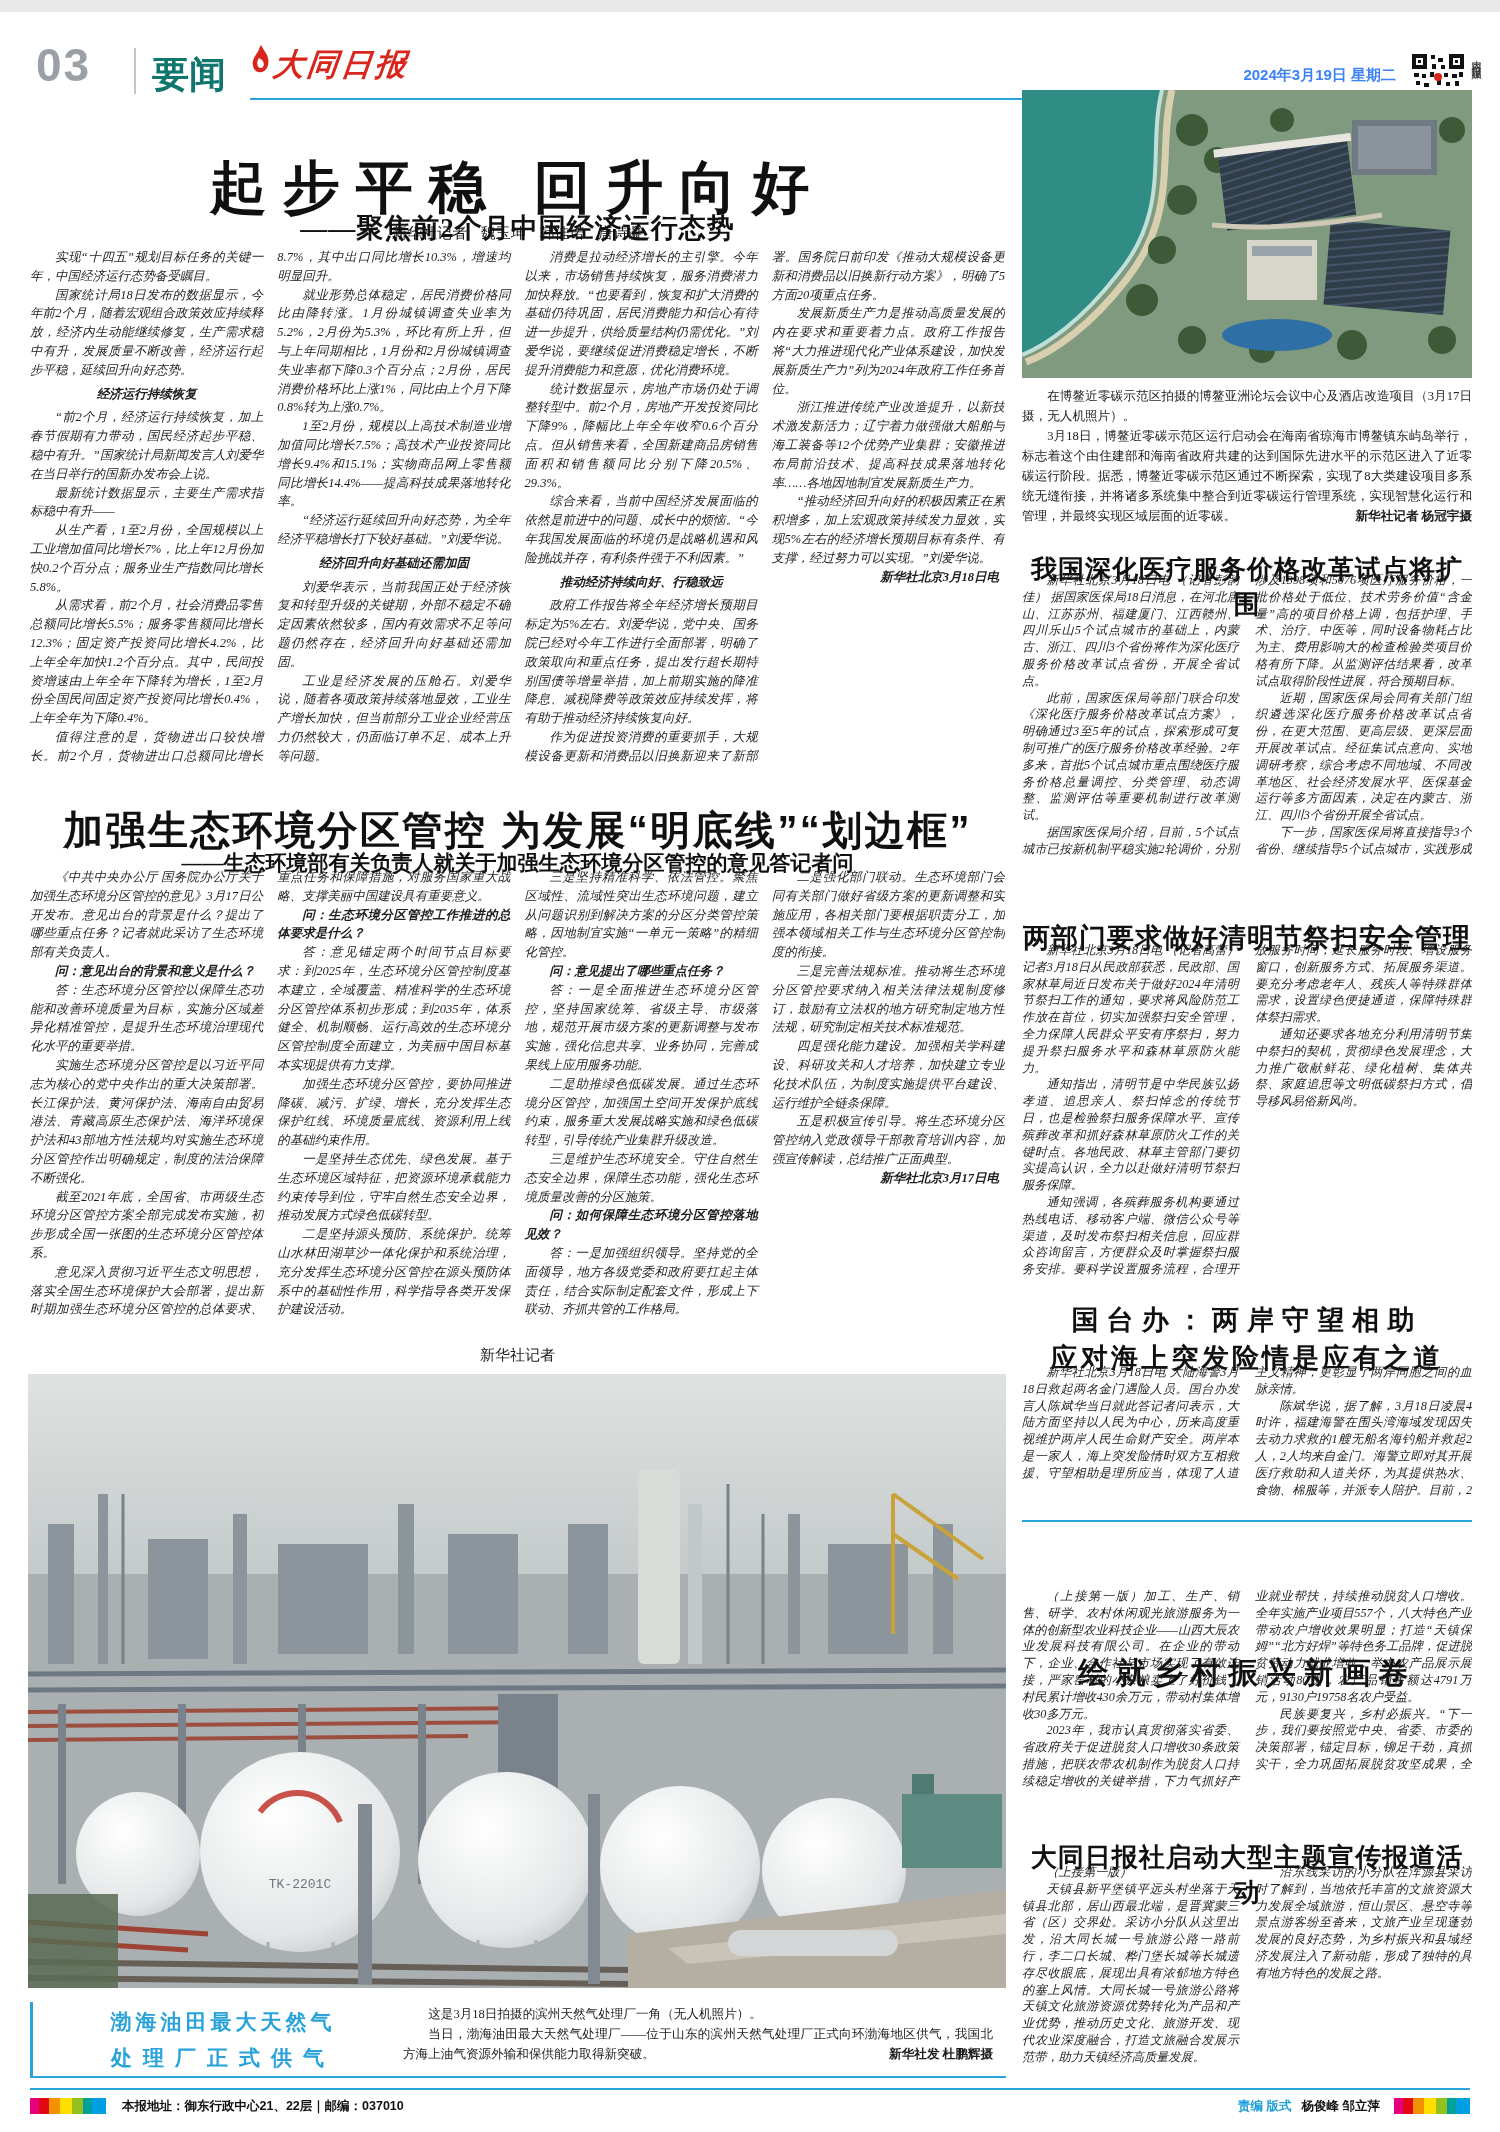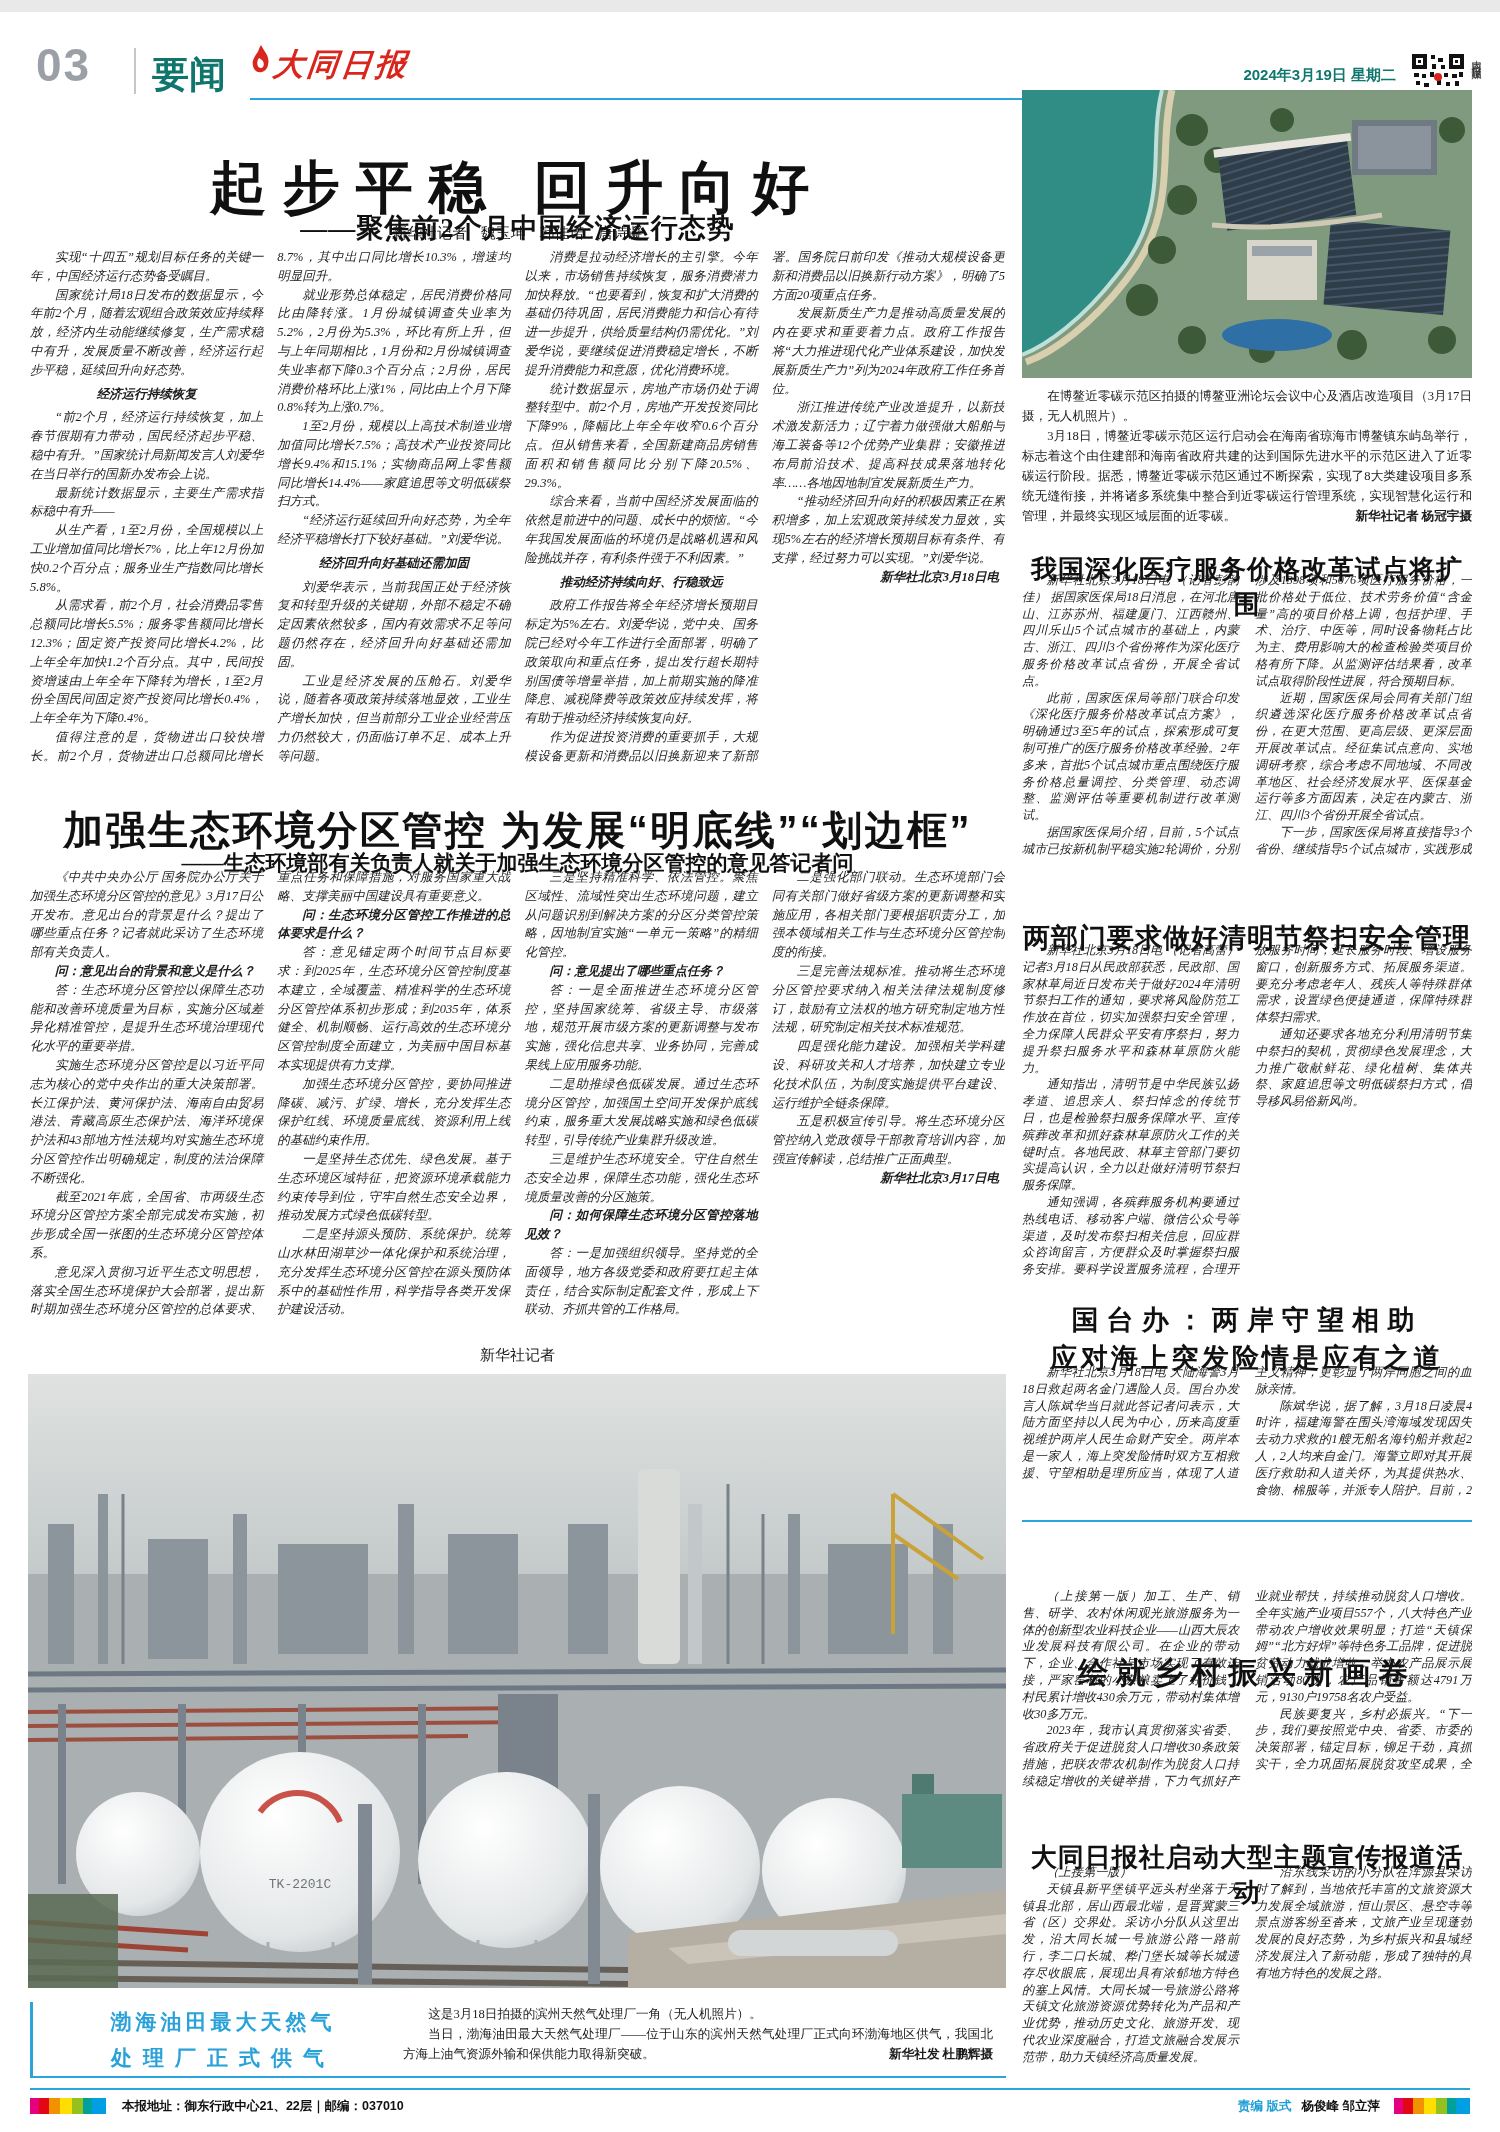--- a/index.html
+++ b/index.html
@@ -6,21 +6,21 @@
   .page{position:relative;width:1500px;height:2132px;background:#ffffff;margin:12px auto;overflow:hidden;
         font-family:"Liberation Serif","DejaVu Serif",serif;color:#1d1d1d;}
   .abs{position:absolute;}
   
   .pgno{left:36px;top:26px;font:bold 46px "Liberation Sans","DejaVu Sans",sans-serif;color:#9aa0a5;letter-spacing:2px;}
   .hvbar{left:134px;top:36px;width:2px;height:46px;background:#c6c6c6;}
   .section-label{left:152px;top:38px;font:bold 37px "Liberation Sans","DejaVu Sans",sans-serif;color:#0f766e;}
   .masthead{left:250px;top:32px;display:flex;align-items:flex-start;gap:3px;}
   .masthead-text{font:bold italic 31px "Liberation Serif","DejaVu Serif",serif;color:#d9261c;letter-spacing:3px;transform:skewX(-6deg);}
   .hrule{left:250px;top:86px;width:1156px;height:2px;background:#2aa5dc;}
-  .hdate{top:54px;right:104px;font:bold 15px "Liberation Sans","DejaVu Sans",sans-serif;color:#0f766e;}
+  .hdate{top:54px;right:104px;font:bold 15px "Liberation Sans","DejaVu Sans",sans-serif;color:#3b82f6;}
   .qrbox{left:1410px;top:40px;display:flex;gap:3px;}
   .qrlabel{writing-mode:vertical-rl;font:10px "Liberation Sans","DejaVu Sans",sans-serif;color:#333;letter-spacing:2px;height:56px;}
   
   .hl-sans{font-family:"Liberation Sans","DejaVu Sans",sans-serif;font-weight:bold;color:#101010;text-align:center;}
   .hl-serif{font-family:"Liberation Serif","DejaVu Serif",serif;font-weight:bold;color:#101010;text-align:center;}
   .eco-headline{left:30px;top:100px;width:975px;font-size:57px;letter-spacing:0.28em;}
   .eco-sub{left:30px;top:176px;width:975px;font-size:27px;letter-spacing:1px;}
   .eco-byline{left:30px;top:212px;width:975px;text-align:center;font-size:15px;word-spacing:10px;color:#111;}
   .qa-headline{left:30px;top:764px;width:975px;font-size:40px;letter-spacing:0.06em;}
   .qa-sub{left:30px;top:820px;width:975px;font-size:21px;}
@@ -146,21 +146,21 @@
   <div class="abs colbody cols4 eco-body">
       <p class="para">实现“十四五”规划目标任务的关键一年，中国经济运行态势备受瞩目。</p>
       <p class="para">国家统计局18日发布的数据显示，今年前2个月，随着宏观组合政策效应持续释放，经济内生动能继续修复，生产需求稳中有升，发展质量不断改善，经济运行起步平稳，延续回升向好态势。</p>
       <p class="para phead">经济运行持续恢复</p>
       <p class="para">“前2个月，经济运行持续恢复，加上春节假期有力带动，国民经济起步平稳、稳中有升。”国家统计局新闻发言人刘爱华在当日举行的国新办发布会上说。</p>
       <p class="para">最新统计数据显示，主要生产需求指标稳中有升——</p>
       <p class="para">从生产看，1至2月份，全国规模以上工业增加值同比增长7%，比上年12月份加快0.2个百分点；服务业生产指数同比增长5.8%。</p>
       <p class="para">从需求看，前2个月，社会消费品零售总额同比增长5.5%；服务零售额同比增长12.3%；固定资产投资同比增长4.2%，比上年全年加快1.2个百分点。其中，民间投资增速由上年全年下降转为增长，1至2月份全国民间固定资产投资同比增长0.4%，上年全年为下降0.4%。</p>
       <p class="para">值得注意的是，货物进出口较快增长。前2个月，货物进出口总额同比增长8.7%，其中出口同比增长10.3%，增速均明显回升。</p>
       <p class="para">就业形势总体稳定，居民消费价格同比由降转涨。1月份城镇调查失业率为5.2%，2月份为5.3%，环比有所上升，但与上年同期相比，1月份和2月份城镇调查失业率都下降0.3个百分点；2月份，居民消费价格环比上涨1%，同比由上个月下降0.8%转为上涨0.7%。</p>
-      <p class="para">1至2月份，规模以上高技术制造业增加值同比增长7.5%；高技术产业投资同比增长9.4%和15.1%；实物商品网上零售额同比增长14.4%——家庭追思等文明低碳祭扫方式。</p>
+      <p class="para">1至2月份，规模以上高技术制造业增加值同比增长7.5%；高技术产业投资同比增长9.4%和15.1%；实物商品网上零售额同比增长14.4%——提高科技成果落地转化率。</p>
       <p class="para">“经济运行延续回升向好态势，为全年经济平稳增长打下较好基础。”刘爱华说。</p>
       <p class="para phead">经济回升向好基础还需加固</p>
       <p class="para">刘爱华表示，当前我国正处于经济恢复和转型升级的关键期，外部不稳定不确定因素依然较多，国内有效需求不足等问题仍然存在，经济回升向好基础还需加固。</p>
       <p class="para">工业是经济发展的压舱石。刘爱华说，随着各项政策持续落地显效，工业生产增长加快，但当前部分工业企业经营压力仍然较大，仍面临订单不足、成本上升等问题。</p>
       <p class="para">消费是拉动经济增长的主引擎。今年以来，市场销售持续恢复，服务消费潜力加快释放。“也要看到，恢复和扩大消费的基础仍待巩固，居民消费能力和信心有待进一步提升，供给质量结构仍需优化。”刘爱华说，要继续促进消费稳定增长，不断提升消费能力和意愿，优化消费环境。</p>
       <p class="para">统计数据显示，房地产市场仍处于调整转型中。前2个月，房地产开发投资同比下降9%，降幅比上年全年收窄0.6个百分点。但从销售来看，全国新建商品房销售面积和销售额同比分别下降20.5%、29.3%。</p>
       <p class="para">综合来看，当前中国经济发展面临的依然是前进中的问题、成长中的烦恼。“今年我国发展面临的环境仍是战略机遇和风险挑战并存，有利条件强于不利因素。”</p>
       <p class="para phead">推动经济持续向好、行稳致远</p>
       <p class="para">政府工作报告将全年经济增长预期目标定为5%左右。刘爱华说，党中央、国务院已经对今年工作进行全面部署，明确了政策取向和重点任务，提出发行超长期特别国债等增量举措，加上前期实施的降准降息、减税降费等政策效应持续发挥，将有助于推动经济持续恢复向好。</p>
       <p class="para">作为促进投资消费的重要抓手，大规模设备更新和消费品以旧换新迎来了新部署。国务院日前印发《推动大规模设备更新和消费品以旧换新行动方案》，明确了5方面20项重点任务。</p>

